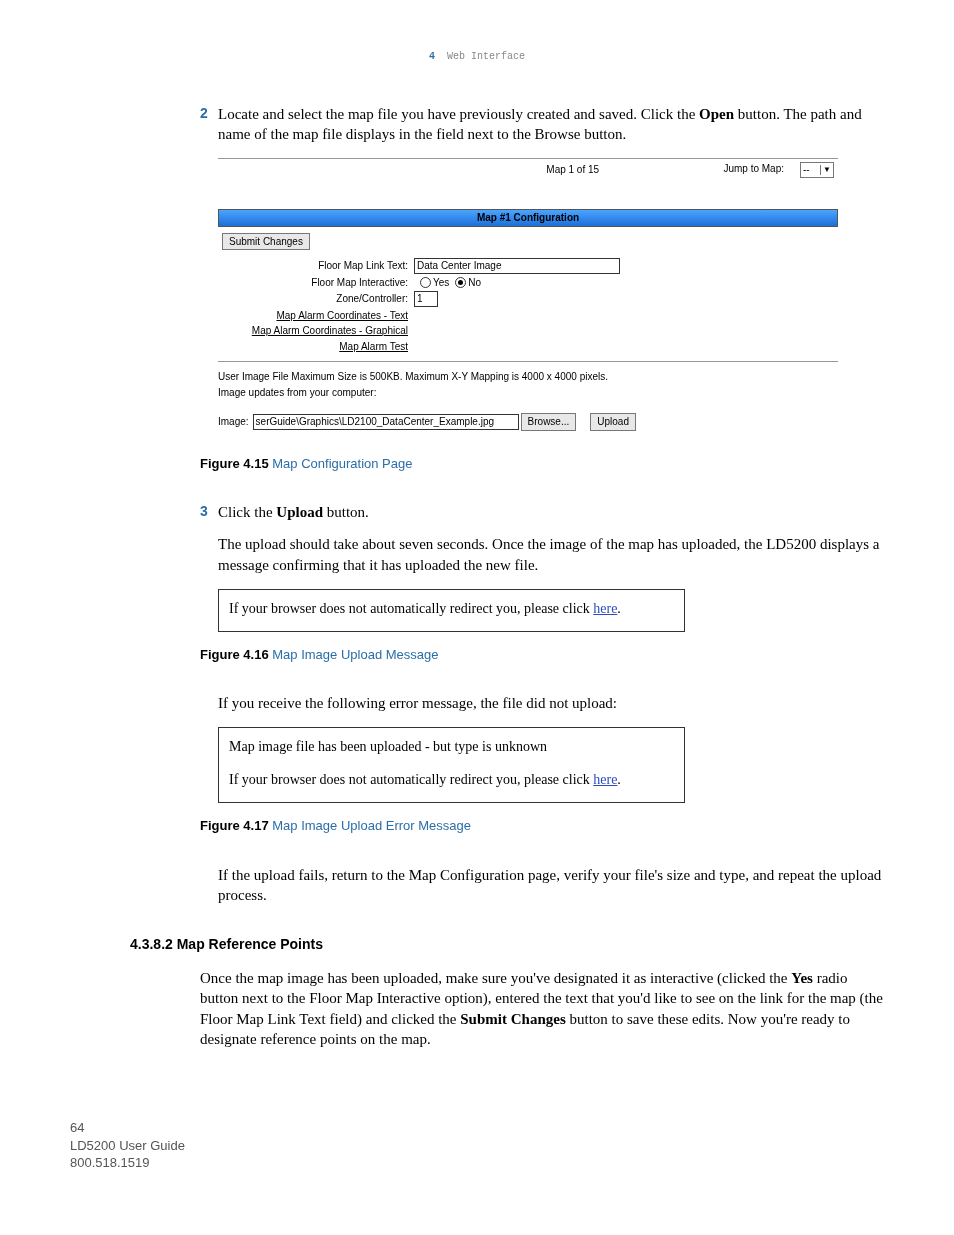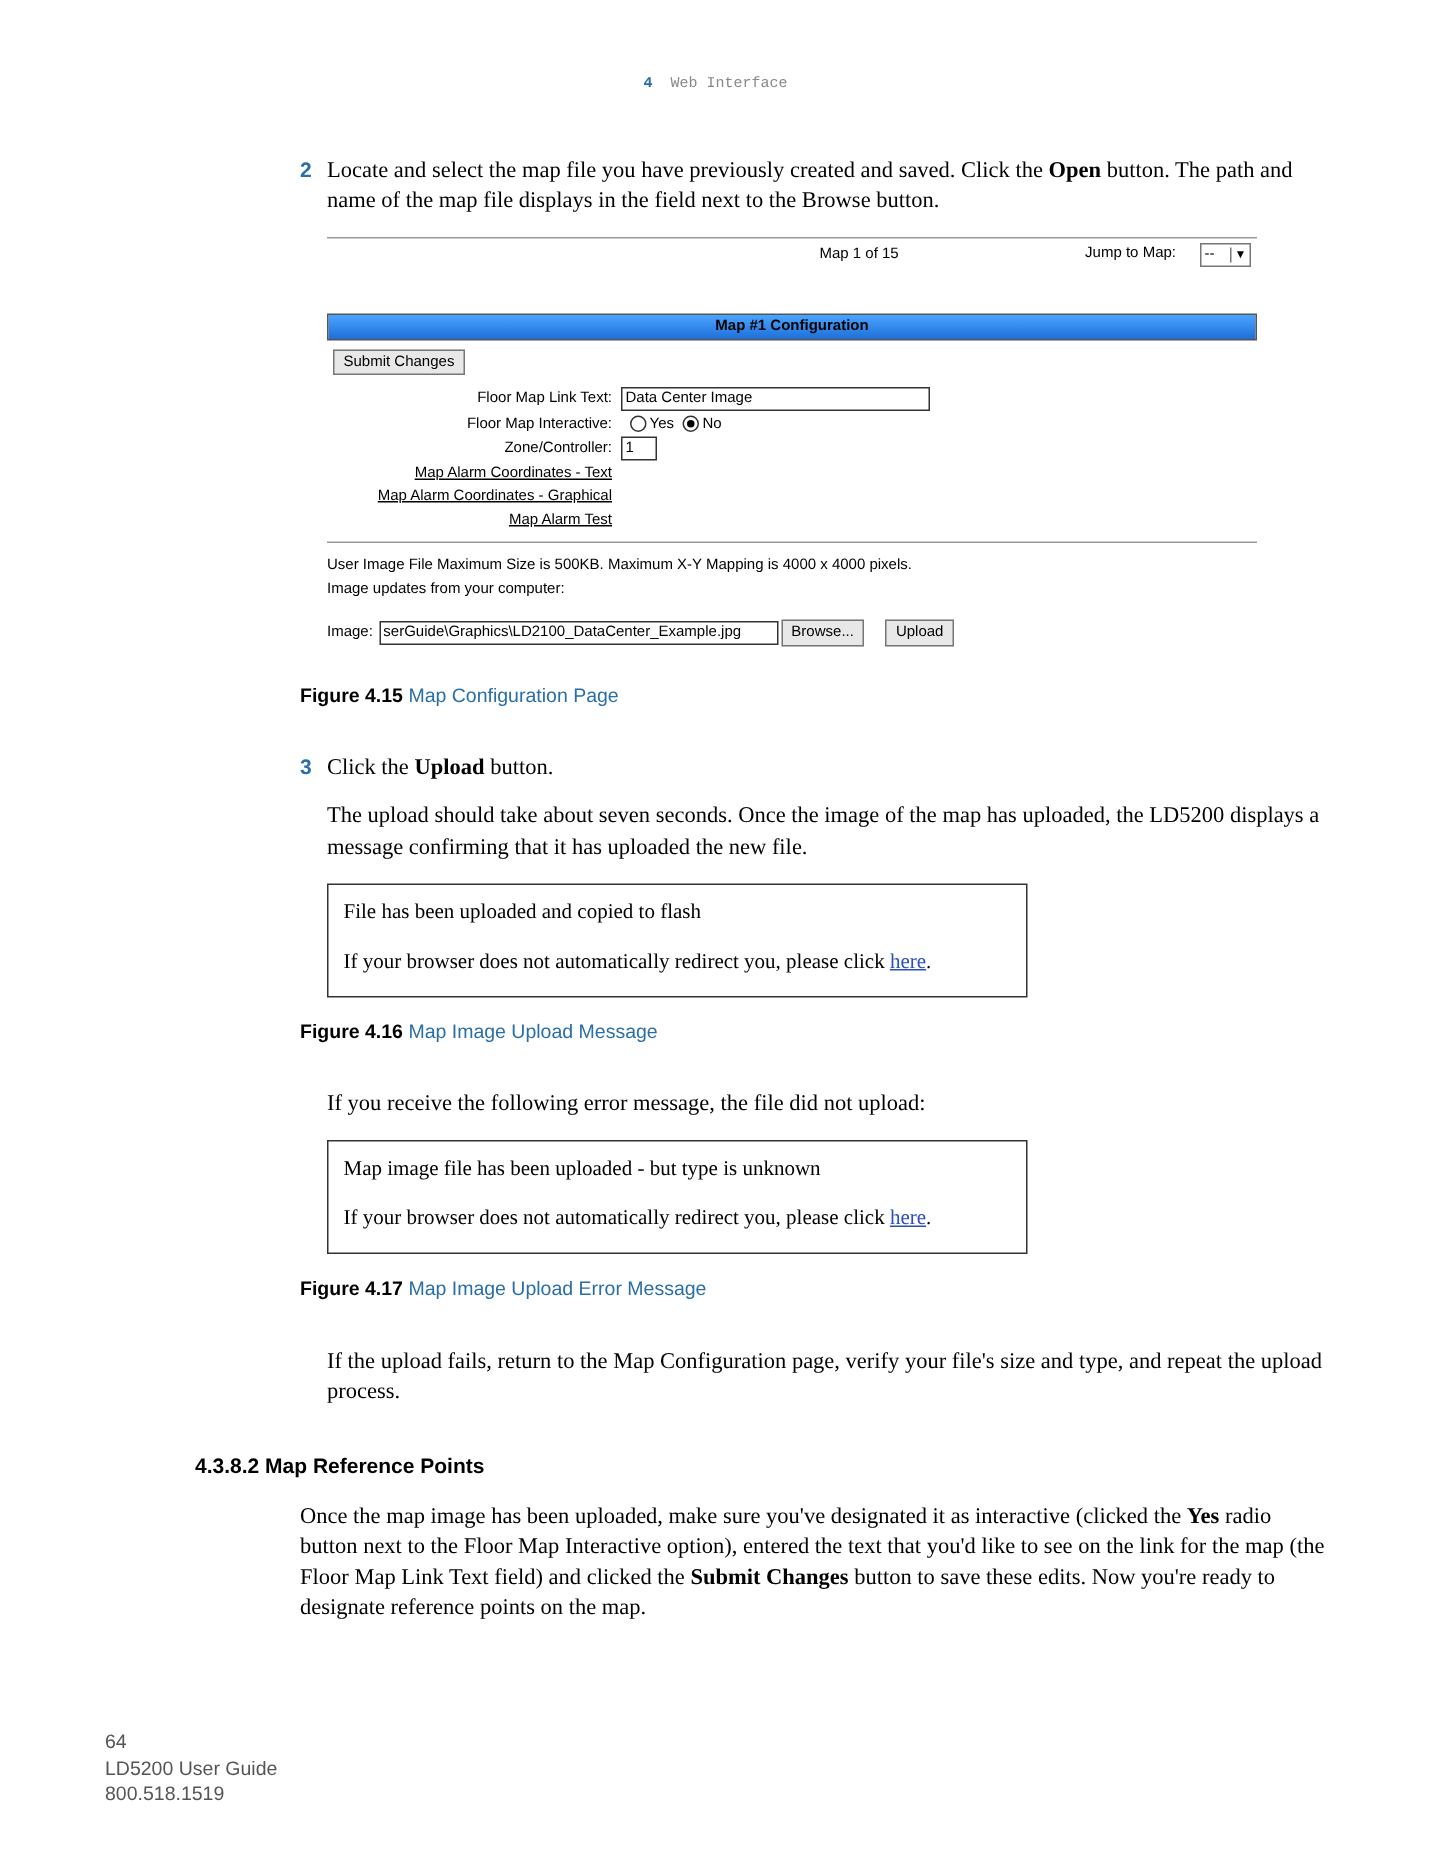--- a/index.html
+++ b/index.html
@@ -194,21 +194,20 @@
   <div class="step-row">
     <div class="step-num">3</div>
     <div class="step-text">
       <span>Click the </span><span class="bold">Upload</span><span> button.</span>
     </div>
   </div>
   <div style="margin-top:12px; margin-left:18px;">The upload should take about seven seconds. Once the image of the map has uploaded, the LD5200 displays a message confirming that it has uploaded the new file.</div>
 </div>
 
 <div class="msgbox">
-  <p>File has been uploaded and copied to flash</p>
   <p style="margin-bottom:0">
     <span>If your browser does not automatically redirect you, please click </span><a href="#">here</a><span>.</span>
   </p>
 </div>
 
 <div class="fig-caption">
   <span class="fignum">Figure 4.16</span>
   <span> </span>
   <span class="figtitle">Map Image Upload Message</span>
 </div>

